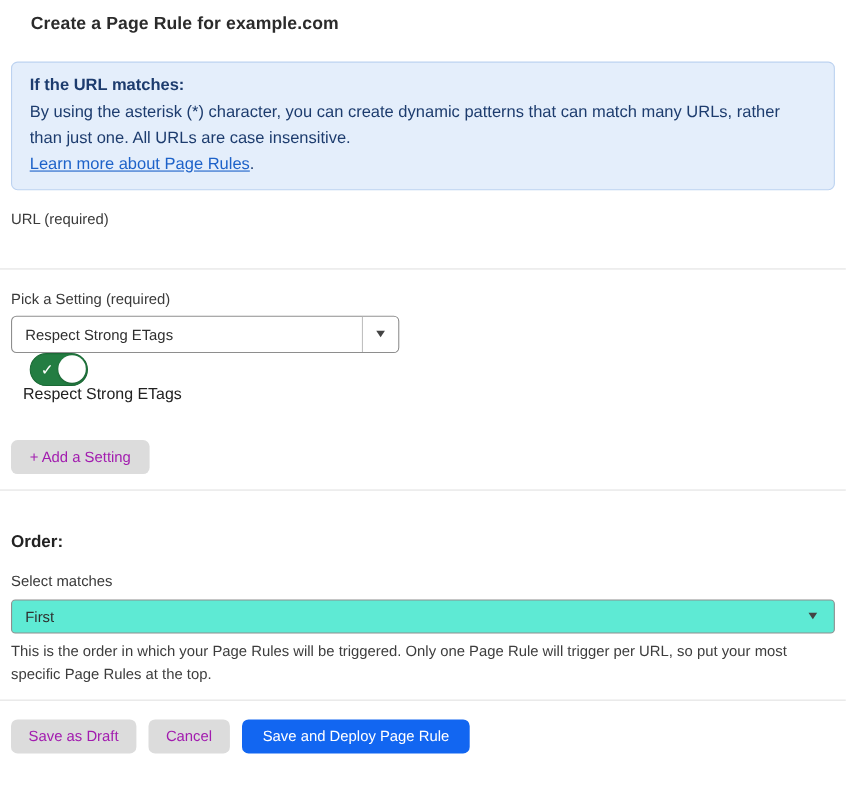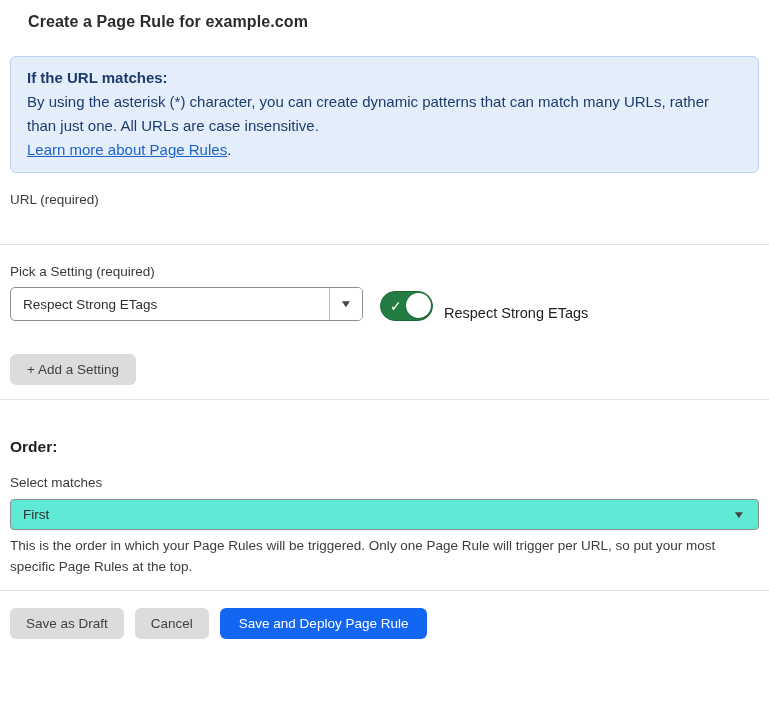--- a/index.html
+++ b/index.html
@@ -47,21 +47,21 @@
   hr.section-divider{
     border:none;border-top:1px solid var(--divider);
     margin:36px -10px 0 -10px;
   }
   hr.tight{margin-top:14px;}
   hr.pre-actions{margin-top:13px;}
 
   .section-heading{margin-top:20px;font-size:15.5px;line-height:19px;font-weight:700;color:#222;}
   .section-heading.order{margin-top:37px;}
 
-  .setting-row{margin-top:7px;display:flex;align-items:flex-end;}
+  .setting-row{margin-top:7px;display:flex;align-items:flex-start;flex-direction:column;}
 
   .dropdown{
     width:353px;height:34px;background:#fff;
     border:1px solid var(--border-gray);border-radius:5px;
     display:flex;align-items:stretch;cursor:pointer;overflow:hidden;
   }
   .dropdown .value{
     flex:1;display:flex;align-items:center;padding-left:12px;
     font-size:13.5px;color:#2f2f2f;
   }
@@ -85,21 +85,21 @@
   .toggle .knob{
     position:absolute;top:1px;right:1px;width:25px;height:25px;
     background:#fff;border-radius:50%;
     box-shadow:0 1px 2px rgba(0,0,0,.25);
   }
   .toggle-label{margin-left:11px;font-size:14.5px;color:#222;}
 
   .btn{
     display:inline-flex;align-items:center;justify-content:center;
     height:31px;border:none;border-radius:6px;cursor:pointer;
-    background:var(--button-gray);color:#404040;
+    background:var(--button-gray);color:#a21caf;
     font-size:13.5px;font-family:inherit;padding:0 16px;
   }
   .btn.add-setting{margin-top:33px;padding:0 17px;}
   .btn.primary{background:var(--primary-blue);color:#fff;padding:0 19px;}
 
   .order-select{
     margin-top:8px;width:100%;height:31px;background:#5eead4;
     border:1px solid var(--border-gray);border-radius:4px;
     display:flex;align-items:center;cursor:pointer;
     padding:0 14px 0 12px;font-size:13.5px;color:#2f2f2f;

